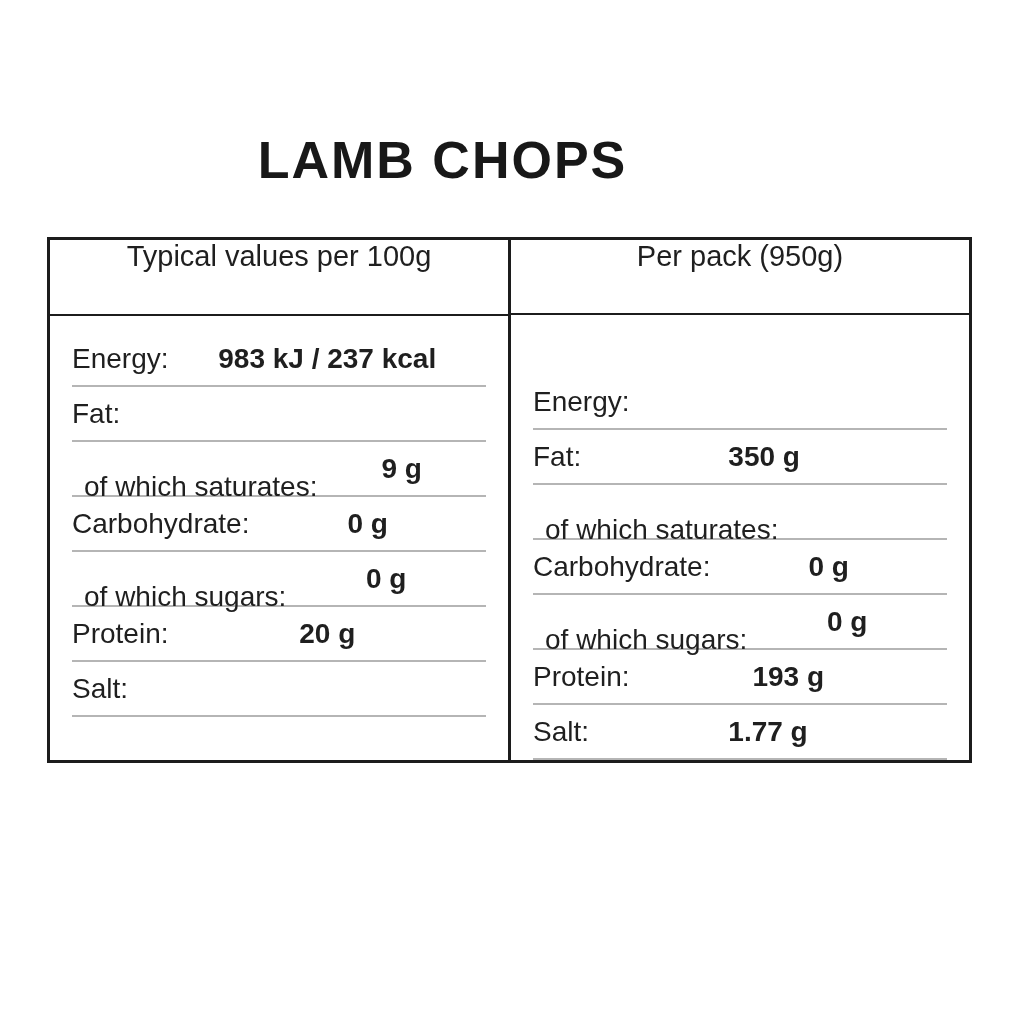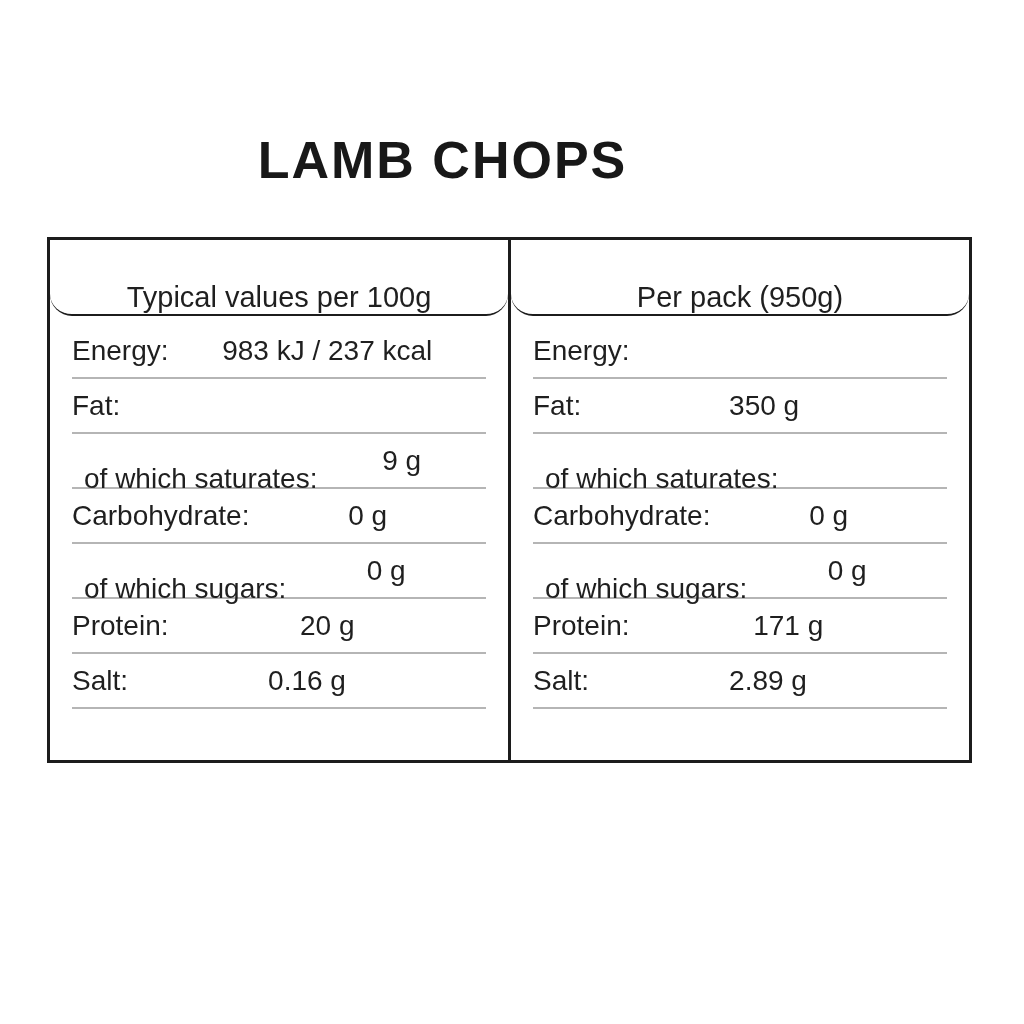--- a/index.html
+++ b/index.html
@@ -31,54 +31,55 @@
   }
   .col{
     flex:1 1 0;
     display:flex;
     flex-direction:column;
     box-sizing:border-box;
     min-width:0;
   }
   .col.right{
     border-left:3px solid #1c1c1c;
+    gap:44px;
   }
   .col-header{
     height:76px;
     box-sizing:border-box;
     border-bottom:2px solid #1c1c1c;
     display:flex;
-    align-items:flex-end;
+    align-items:flex-start;
     justify-content:center;
     font-size:29px;
     color:#1f1f1f;
-    border-radius:22px;
   }
   .rows{
-    padding-top:8px;
+    padding-top:16px;
     display:flex;
     flex-direction:column;
   }
   .row{
     height:55px;
     margin:0 22px;
     box-sizing:border-box;
     display:flex;
     align-items:center;
     border-bottom:2px solid #b5b5b5;
     font-size:28px;
     color:#1f1f1f;
     white-space:nowrap;
   }
   .row .lbl{flex:0 0 auto;}
   .row.indent .lbl{padding-left:12px;margin-top:36px;}
   .row .val{
     flex:1 1 auto;
     text-align:center;
     min-width:0;
+    font-weight:bold;
   }
 </style>
 </head>
 <body>
 
 <div class="title">LAMB CHOPS</div>
 
 <div class="nutri-table">
 
   <div class="col left">
@@ -104,21 +105,20 @@
         <div class="row indent">
           <span class="lbl">of which sugars:</span>
           <span class="val">0 g</span>
         </div>
         <div class="row">
           <span class="lbl">Protein:</span>
           <span class="val">20 g</span>
         </div>
         <div class="row">
           <span class="lbl">Salt:</span>
-          <span class="val">0.16 g</span>
         </div>
       </div>
   </div>
 
   <div class="col right">
     <div class="col-header">
       <span>Per pack (950g)</span>
     </div>
     <div class="rows">
         <div class="row">
@@ -134,22 +134,22 @@
         <div class="row">
           <span class="lbl">Carbohydrate:</span>
           <span class="val">0 g</span>
         </div>
         <div class="row indent">
           <span class="lbl">of which sugars:</span>
           <span class="val">0 g</span>
         </div>
         <div class="row">
           <span class="lbl">Protein:</span>
-          <span class="val">171 g</span>
+          <span class="val">193 g</span>
         </div>
         <div class="row">
           <span class="lbl">Salt:</span>
-          <span class="val">2.89 g</span>
+          <span class="val">1.77 g</span>
         </div>
       </div>
   </div>
 
 </div>
 
 </body></html>

